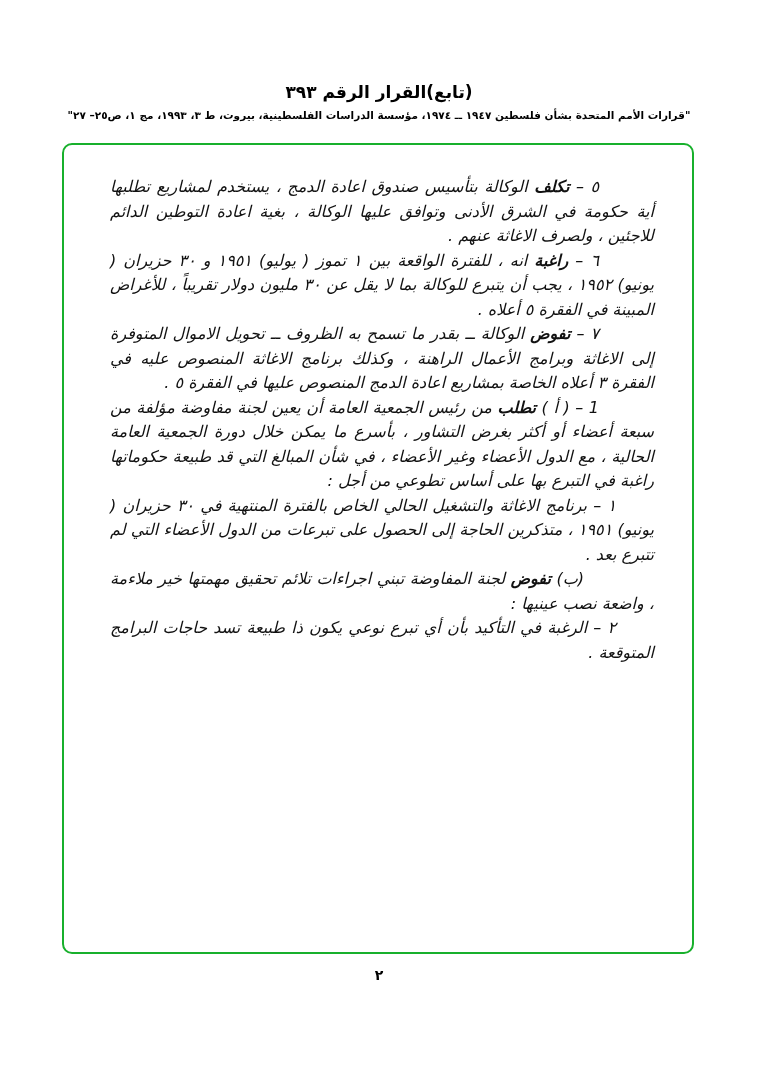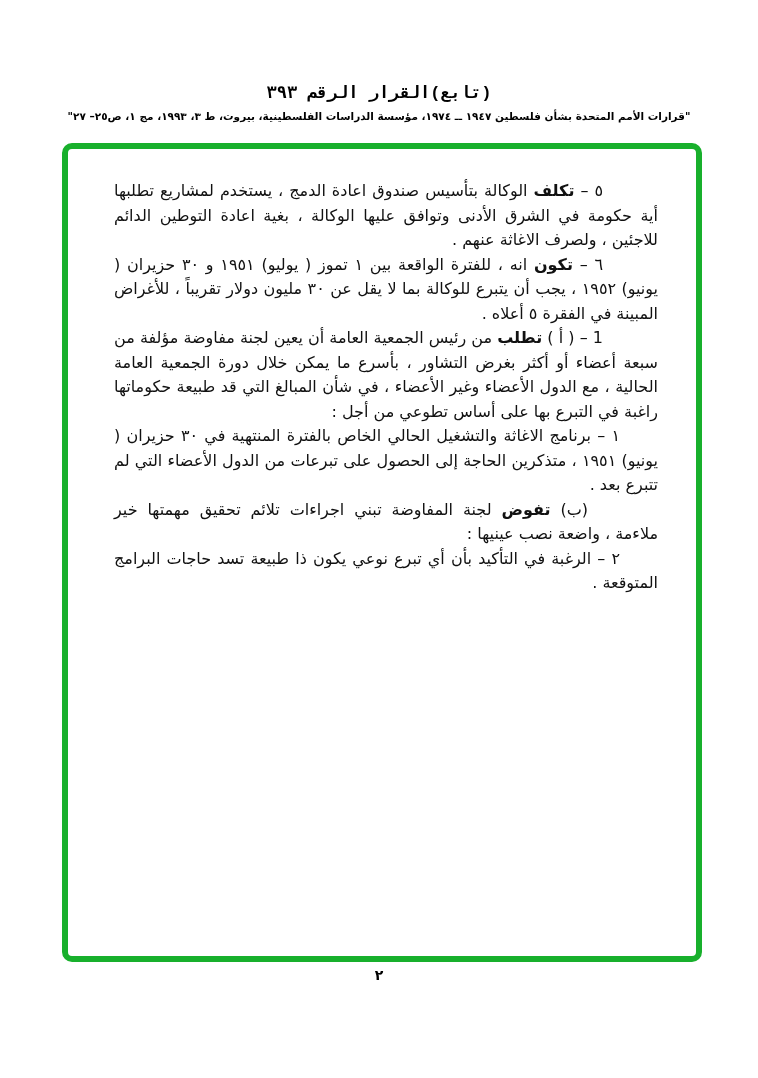--- a/index.html
+++ b/index.html
@@ -17,37 +17,37 @@
     position: absolute;
     top: 82px; left: 0; right: 0;
     text-align: center;
     direction: rtl;
   }
   .title {
     font-size: 17px;
     font-weight: bold;
     letter-spacing: 0.2px;
     color: #000;
-    font-family: Liberation Mono, monospace;
   }
   .citation {
     margin-top: 7px;
     font-size: 10.5px;
     font-weight: bold;
     white-space: nowrap;
     color: #000;
   }
 
   .frame {
     position: absolute;
     left: 62px; top: 143px;
     width: 628px; height: 807px;
-    border: 6px solid #fca5a5;
+    border: 2px solid #fca5a5;
     border-radius: 10px;
     background: #ffffff;
+    font-style: italic;
   }
   .text-block {
     position: absolute;
     top: 30px; right: 38px; left: 46px;
     direction: rtl;
     text-align: justify;
     font-size: 16px;
     line-height: 24.5px;
   }
   .para { margin: 0; }
@@ -72,22 +72,23 @@
 
   <div class="header">
     <div class="title">(تابع)القرار الرقم ٣٩٣</div>
     <div class="citation">"قرارات الأمم المتحدة بشأن فلسطين ١٩٤٧ ــ ١٩٧٤، مؤسسة الدراسات الفلسطينية، بيروت، ط ٣، ١٩٩٣، مج ١، ص٢٥– ٢٧"</div>
   </div>
 
   <div class="frame" style="border-color: rgb(24, 176, 44);">
     <div class="text-block">
   <p class="para main"><span class="num">٥ – </span><span class="lead-bold">تكلف</span><span class="ptext"> الوكالة بتأسيس صندوق اعادة الدمج ، يستخدم لمشاريع تطلبها أية حكومة في الشرق الأدنى وتوافق عليها الوكالة ، بغية اعادة التوطين الدائم للاجئين ، ولصرف الاغاثة عنهم .</span></p>
 
-  <p class="para main"><span class="num">٦ – </span><span class="lead-bold">تكون</span><span class="ptext"> انه ، للفترة الواقعة بين ١ تموز ( يوليو) ١٩٥١ و ٣٠ حزيران ( يونيو) ١٩٥٢ ، يجب أن يتبرع للوكالة بما لا يقل عن ٣٠ مليون دولار تقريباً ، للأغراض المبينة في الفقرة ٥ أعلاه .</span></p>
+  <p class="para main"><span class="num">٦ – </span><span class="lead-bold">راغبة</span><span class="ptext"> انه ، للفترة الواقعة بين ١ تموز ( يوليو) ١٩٥١ و ٣٠ حزيران ( يونيو) ١٩٥٢ ، يجب أن يتبرع للوكالة بما لا يقل عن ٣٠ مليون دولار تقريباً ، للأغراض المبينة في الفقرة ٥ أعلاه .</span></p>
 
+  <p class="para main"><span class="num">٧ – </span><span class="lead-bold">تفوض</span><span class="ptext"> الوكالة ــ بقدر ما تسمح به الظروف ــ تحويل الاموال المتوفرة إلى الاغاثة وبرامج الأعمال الراهنة ، وكذلك برنامج الاغاثة المنصوص عليه في الفقرة ٣ أعلاه الخاصة بمشاريع اعادة الدمج المنصوص عليها في الفقرة ٥ .</span></p>
 
   <p class="para main"><span class="num">1 – ( أ ) </span><span class="lead-bold">تطلب</span><span class="ptext"> من رئيس الجمعية العامة أن يعين لجنة مفاوضة مؤلفة من سبعة أعضاء أو أكثر بغرض التشاور ، بأسرع ما يمكن خلال دورة الجمعية العامة الحالية ، مع الدول الأعضاء وغير الأعضاء ، في شأن المبالغ التي قد طبيعة حكوماتها راغبة في التبرع بها على أساس تطوعي من أجل :</span></p>
 
   <p class="para sub"><span class="num">١ – </span><span class="lead-bold"></span><span class="ptext">برنامج الاغاثة والتشغيل الحالي الخاص بالفترة المنتهية في ٣٠ حزيران ( يونيو) ١٩٥١ ، متذكرين الحاجة إلى الحصول على تبرعات من الدول الأعضاء التي لم تتبرع بعد .</span></p>
 
 
   <p class="para main-deep"><span class="num">(ب) </span><span class="lead-bold">تفوض</span><span class="ptext"> لجنة المفاوضة تبني اجراءات تلائم تحقيق مهمتها خير ملاءمة ، واضعة نصب عينيها :</span></p>
 
 
   <p class="para sub"><span class="num">٢ – </span><span class="lead-bold"></span><span class="ptext">الرغبة في التأكيد بأن أي تبرع نوعي يكون ذا طبيعة تسد حاجات البرامج المتوقعة .</span></p>

